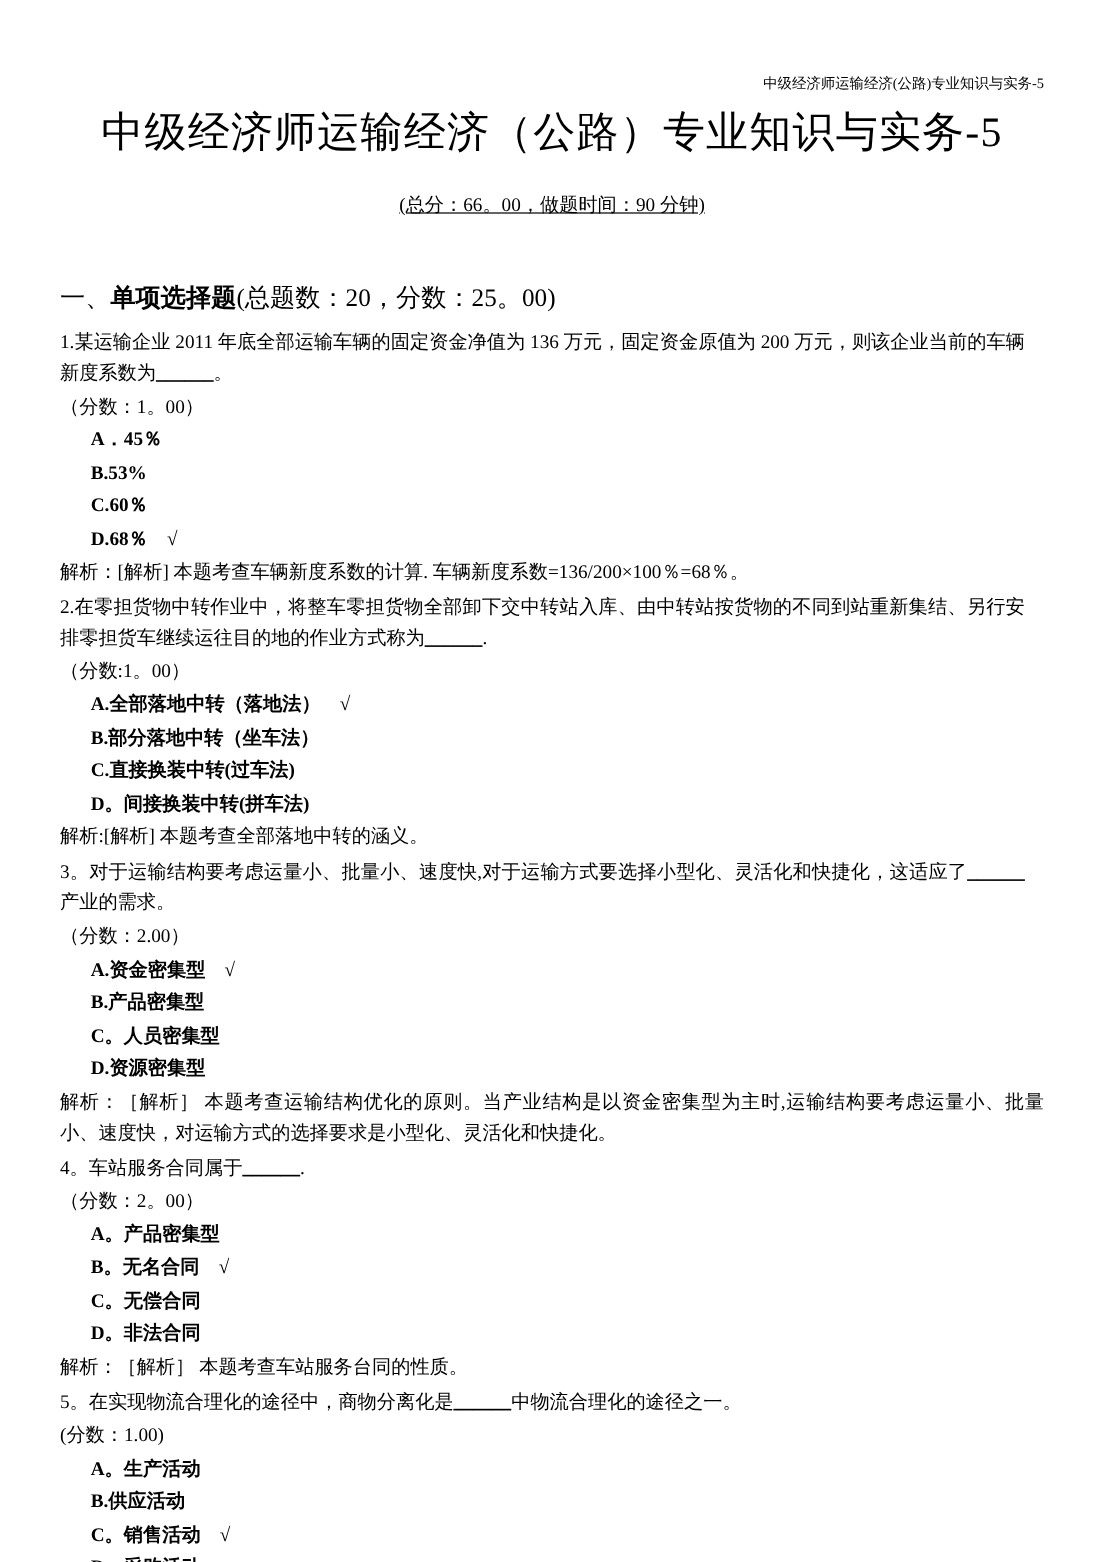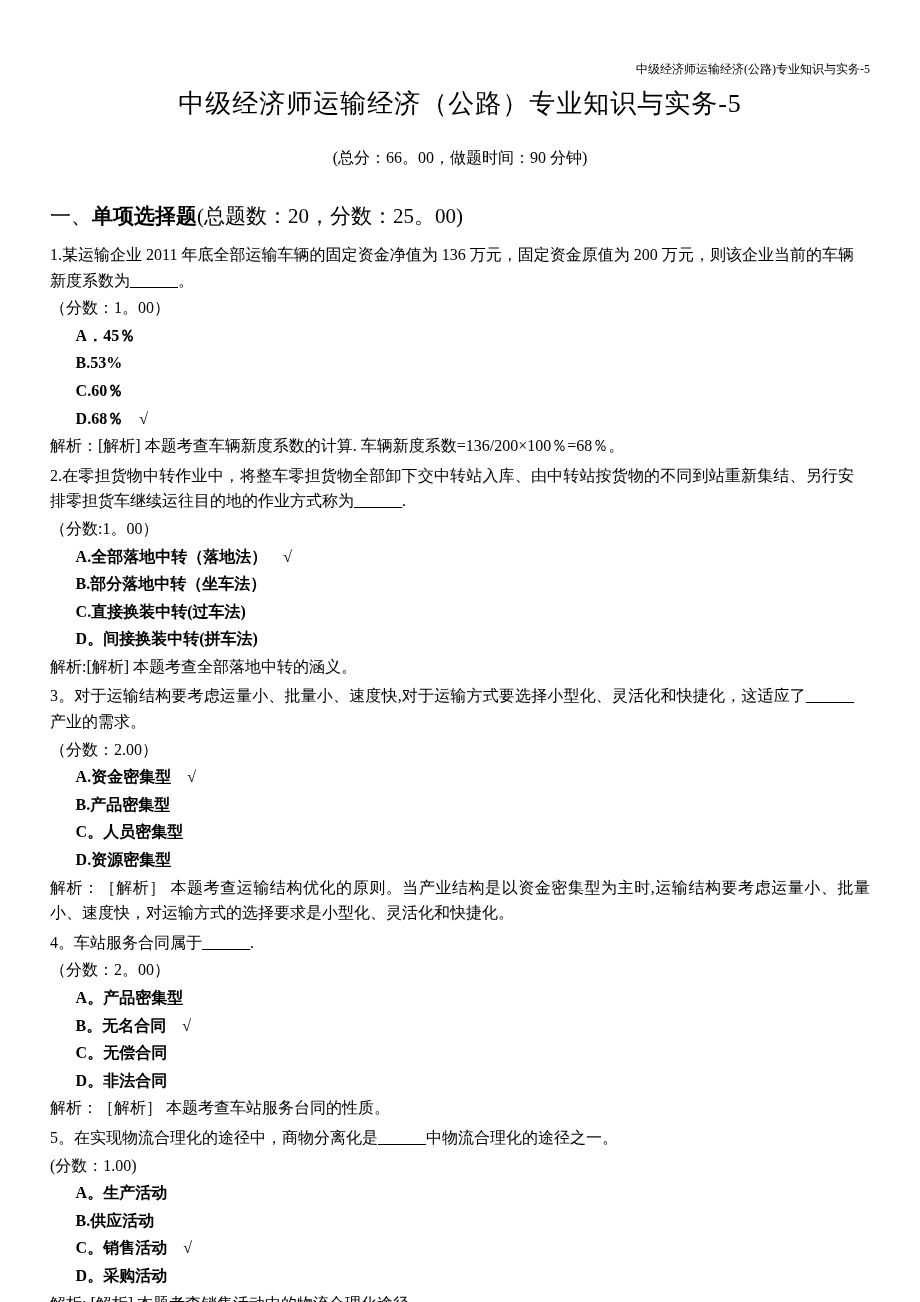--- a/index.html
+++ b/index.html
@@ -13,29 +13,30 @@
       width: 920px;
       box-sizing: border-box;
     }
     .header-right {
       text-align: right;
       font-size: 12px;
       margin-bottom: 4px;
     }
     .title {
       text-align: center;
-      font-size: 26px;
+      font-size: 35px;
       font-weight: normal;
       margin: 0 0 20px 0;
       letter-spacing: 1px;
     }
     .meta {
       text-align: center;
       font-size: 16px;
-      margin-bottom: 30px;
+      margin-bottom: 47px;
+      text-decoration: underline;
     }
     .section-header {
       font-size: 21px;
       margin: 10px 0 8px 0;
     }
     .section-header .bold {
       font-weight: bold;
     }
     .question-stem {
       margin: 4px 16px 2px 0;

